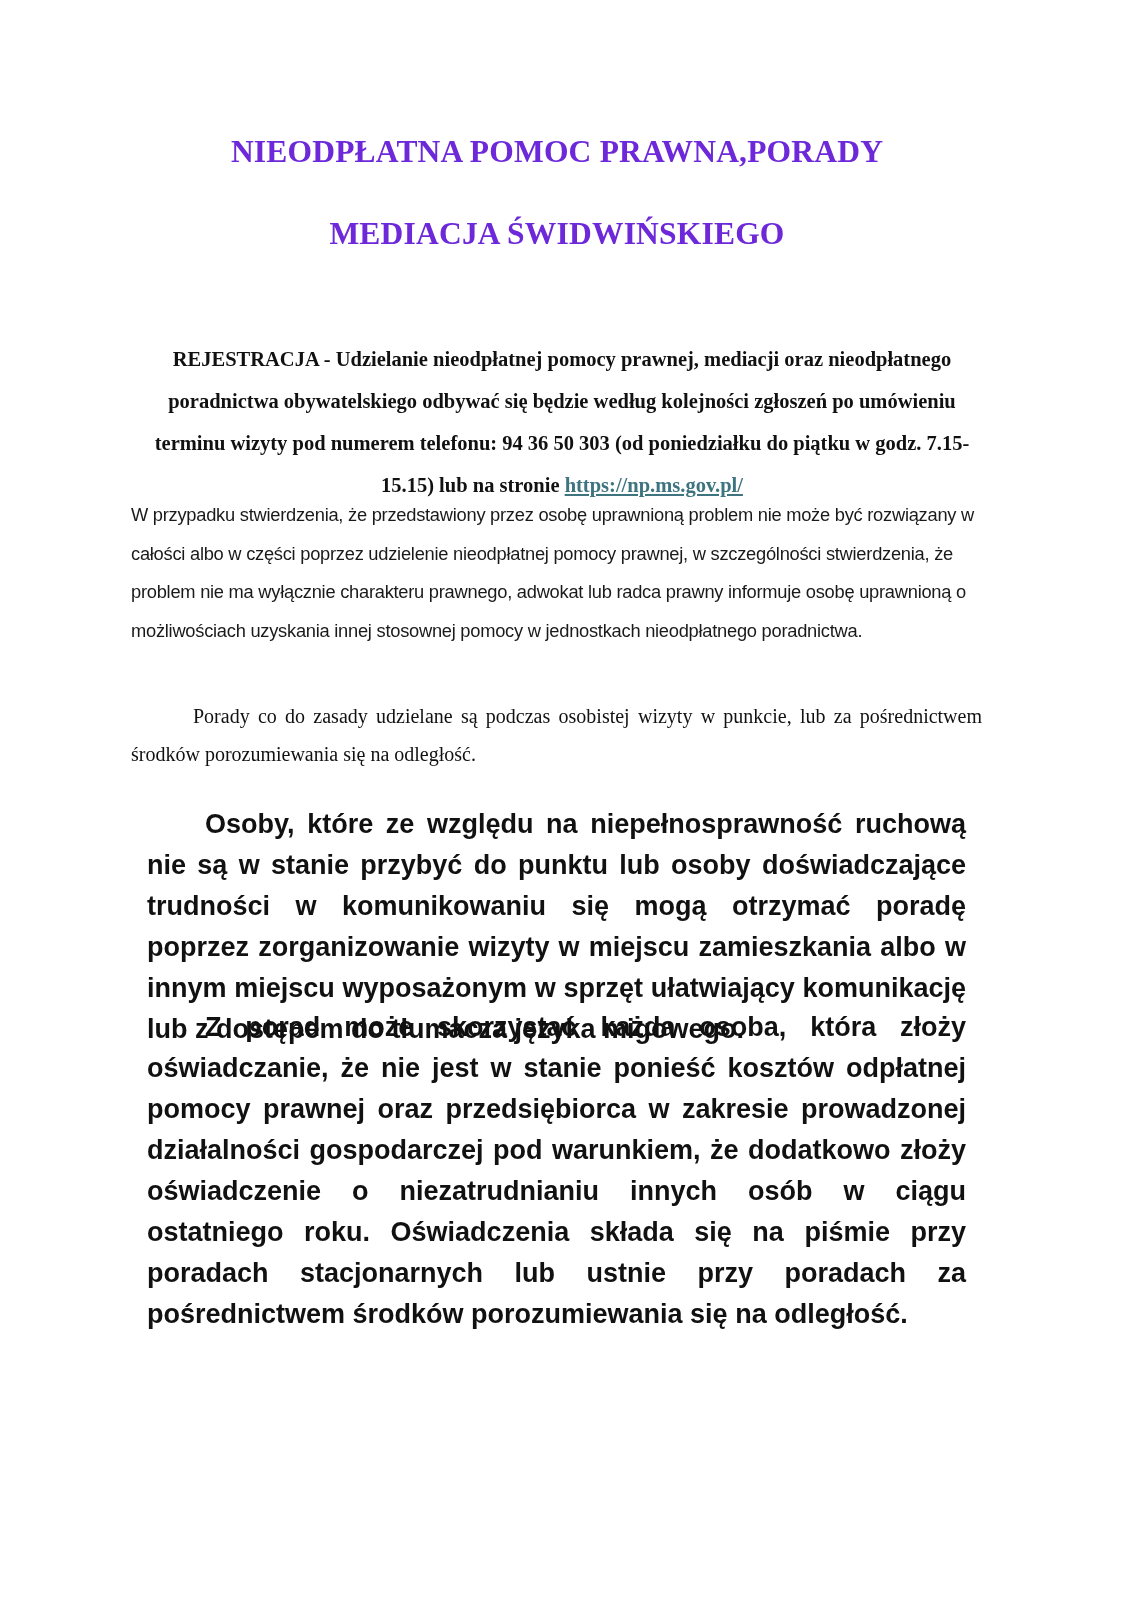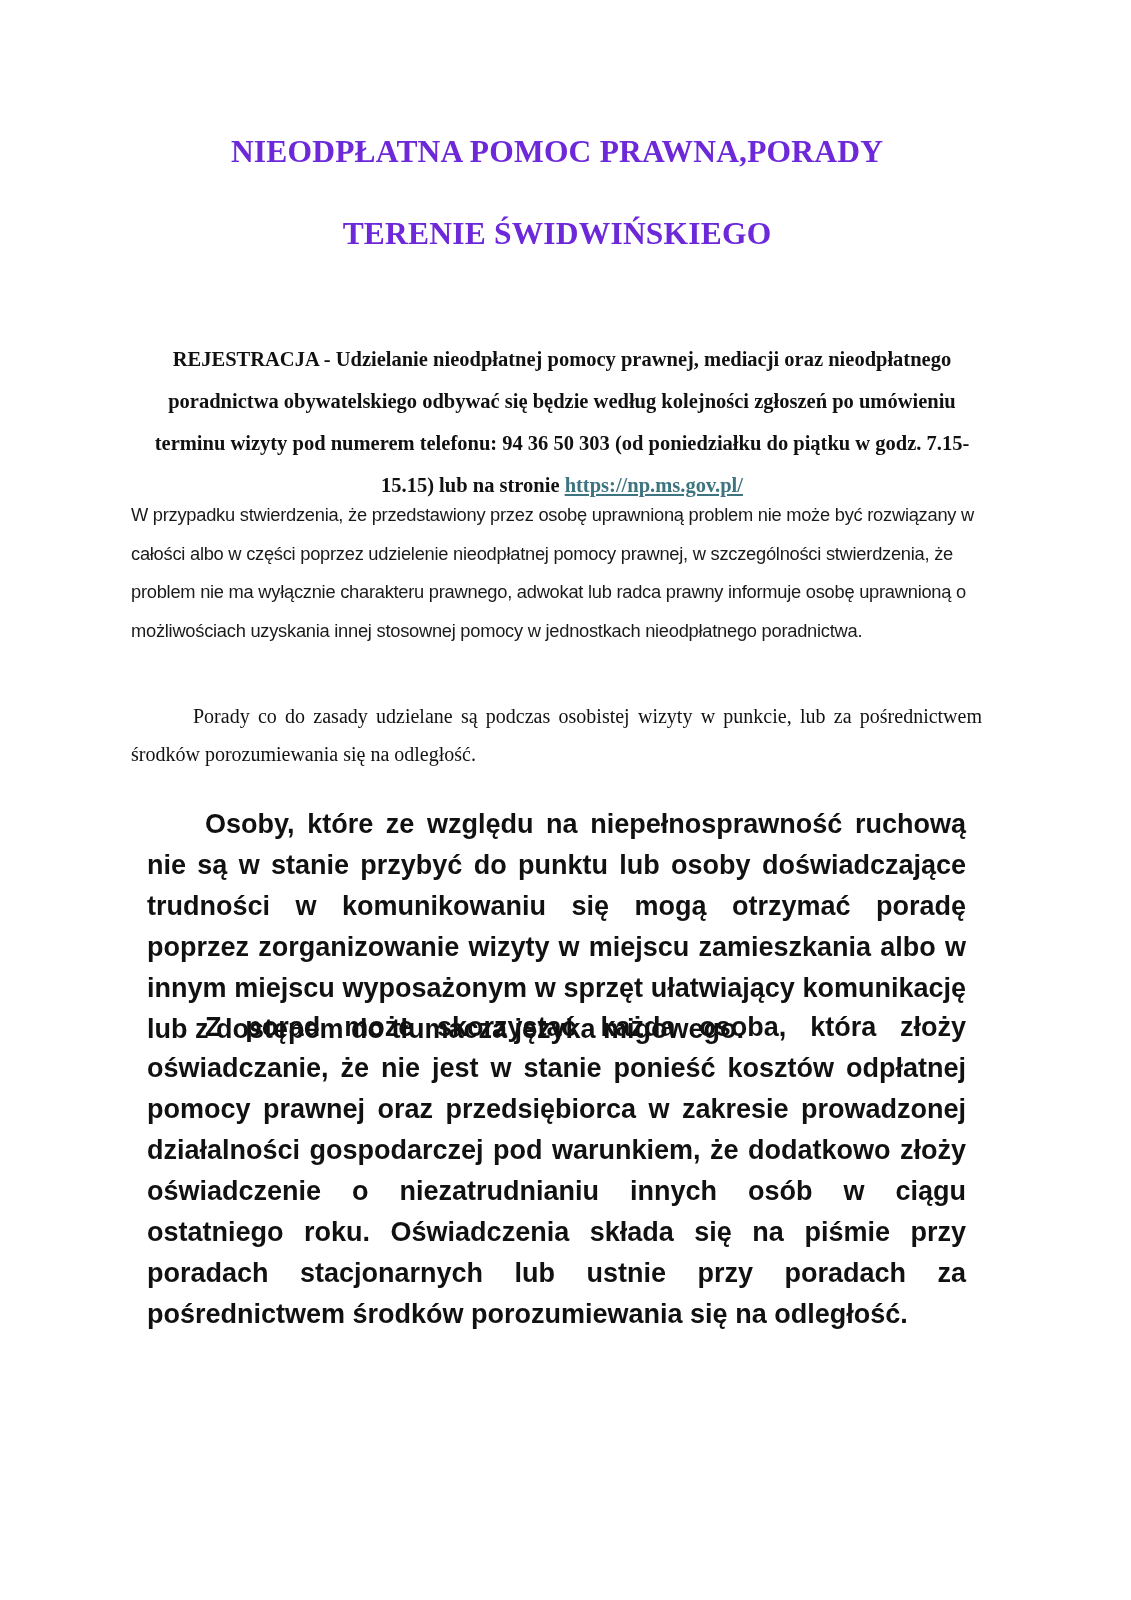--- a/index.html
+++ b/index.html
@@ -106,21 +106,21 @@
     font-weight: bold;
     cursor: pointer;
   }
 </style>
 </head>
 <body>
 
 <div class="page">
 
   <div class="title-block">
-    <h1 class="doc-title"><span>NIEODPŁATNA POMOC PRAWNA,PORADY</span><br><br><span>TERENIE ŚWIDWIŃSKIEGO</span></h1>
+    <h1 class="doc-title"><span>NIEODPŁATNA POMOC PRAWNA,PORADY</span><br><br><span>MEDIACJA ŚWIDWIŃSKIEGO</span></h1>
   </div>
 
   <div class="blk-registration">
     <p class="p-serif-bold-center"><span>REJESTRACJA - Udzielanie nieodpłatnej pomocy prawnej, mediacji oraz nieodpłatnego poradnictwa obywatelskiego odbywać się będzie według kolejności zgłoszeń po umówieniu terminu wizyty pod numerem telefonu: 94 36 50 303 (od poniedziałku do piątku w godz. 7.15-15.15) lub na stronie </span><a class="doc-link" href="#">https://np.ms.gov.pl/</a></p>
   </div>
 
   <div class="blk-notice">
     <p class="p-sans-center">W przypadku stwierdzenia, że przedstawiony przez osobę uprawnioną problem nie może być rozwiązany w całości albo w części poprzez udzielenie nieodpłatnej pomocy prawnej, w szczególności stwierdzenia, że problem nie ma wyłącznie charakteru prawnego, adwokat lub radca prawny informuje osobę uprawnioną o możliwościach uzyskania innej stosownej pomocy w jednostkach nieodpłatnego poradnictwa.</p>
   </div>
 

